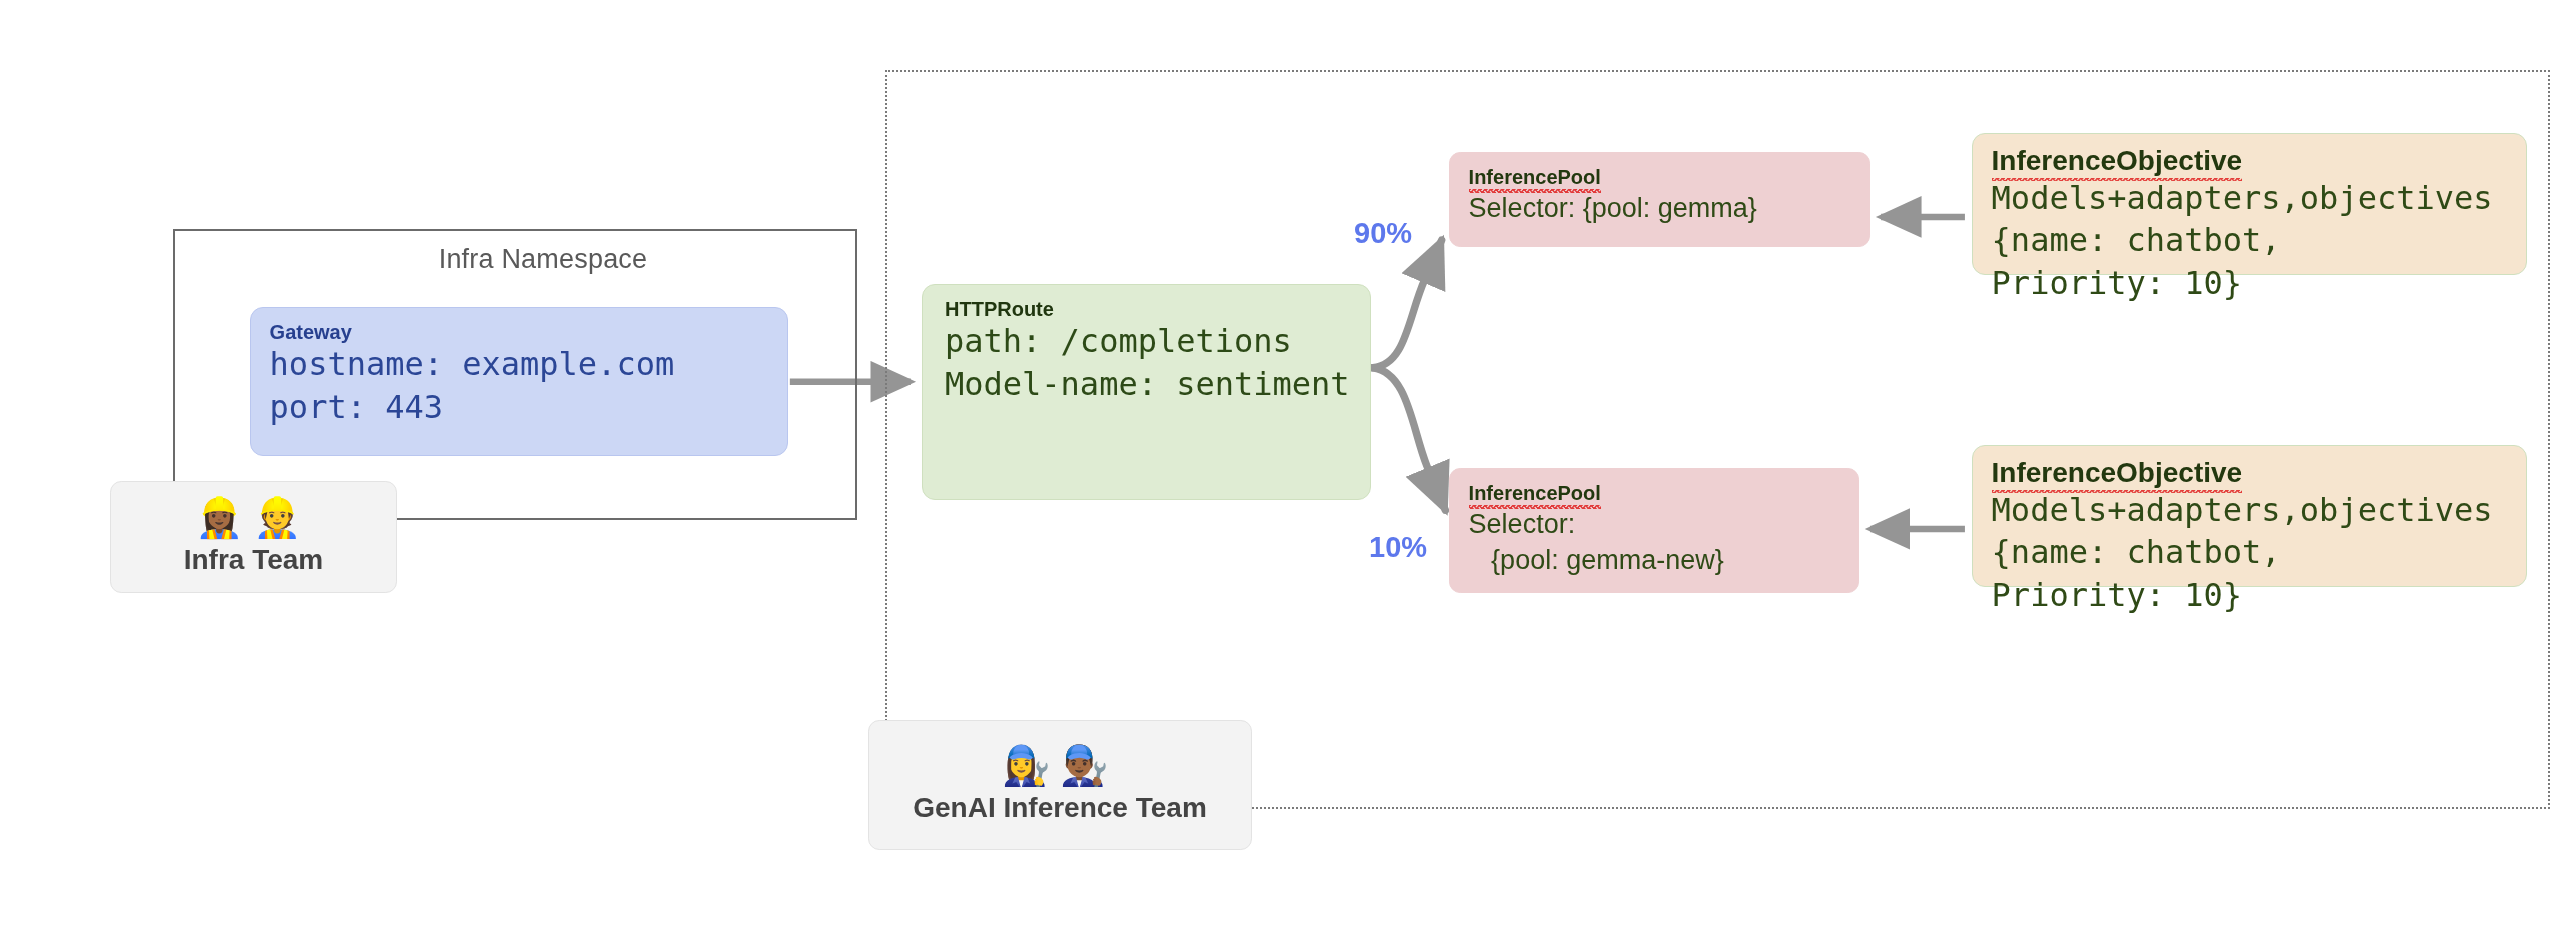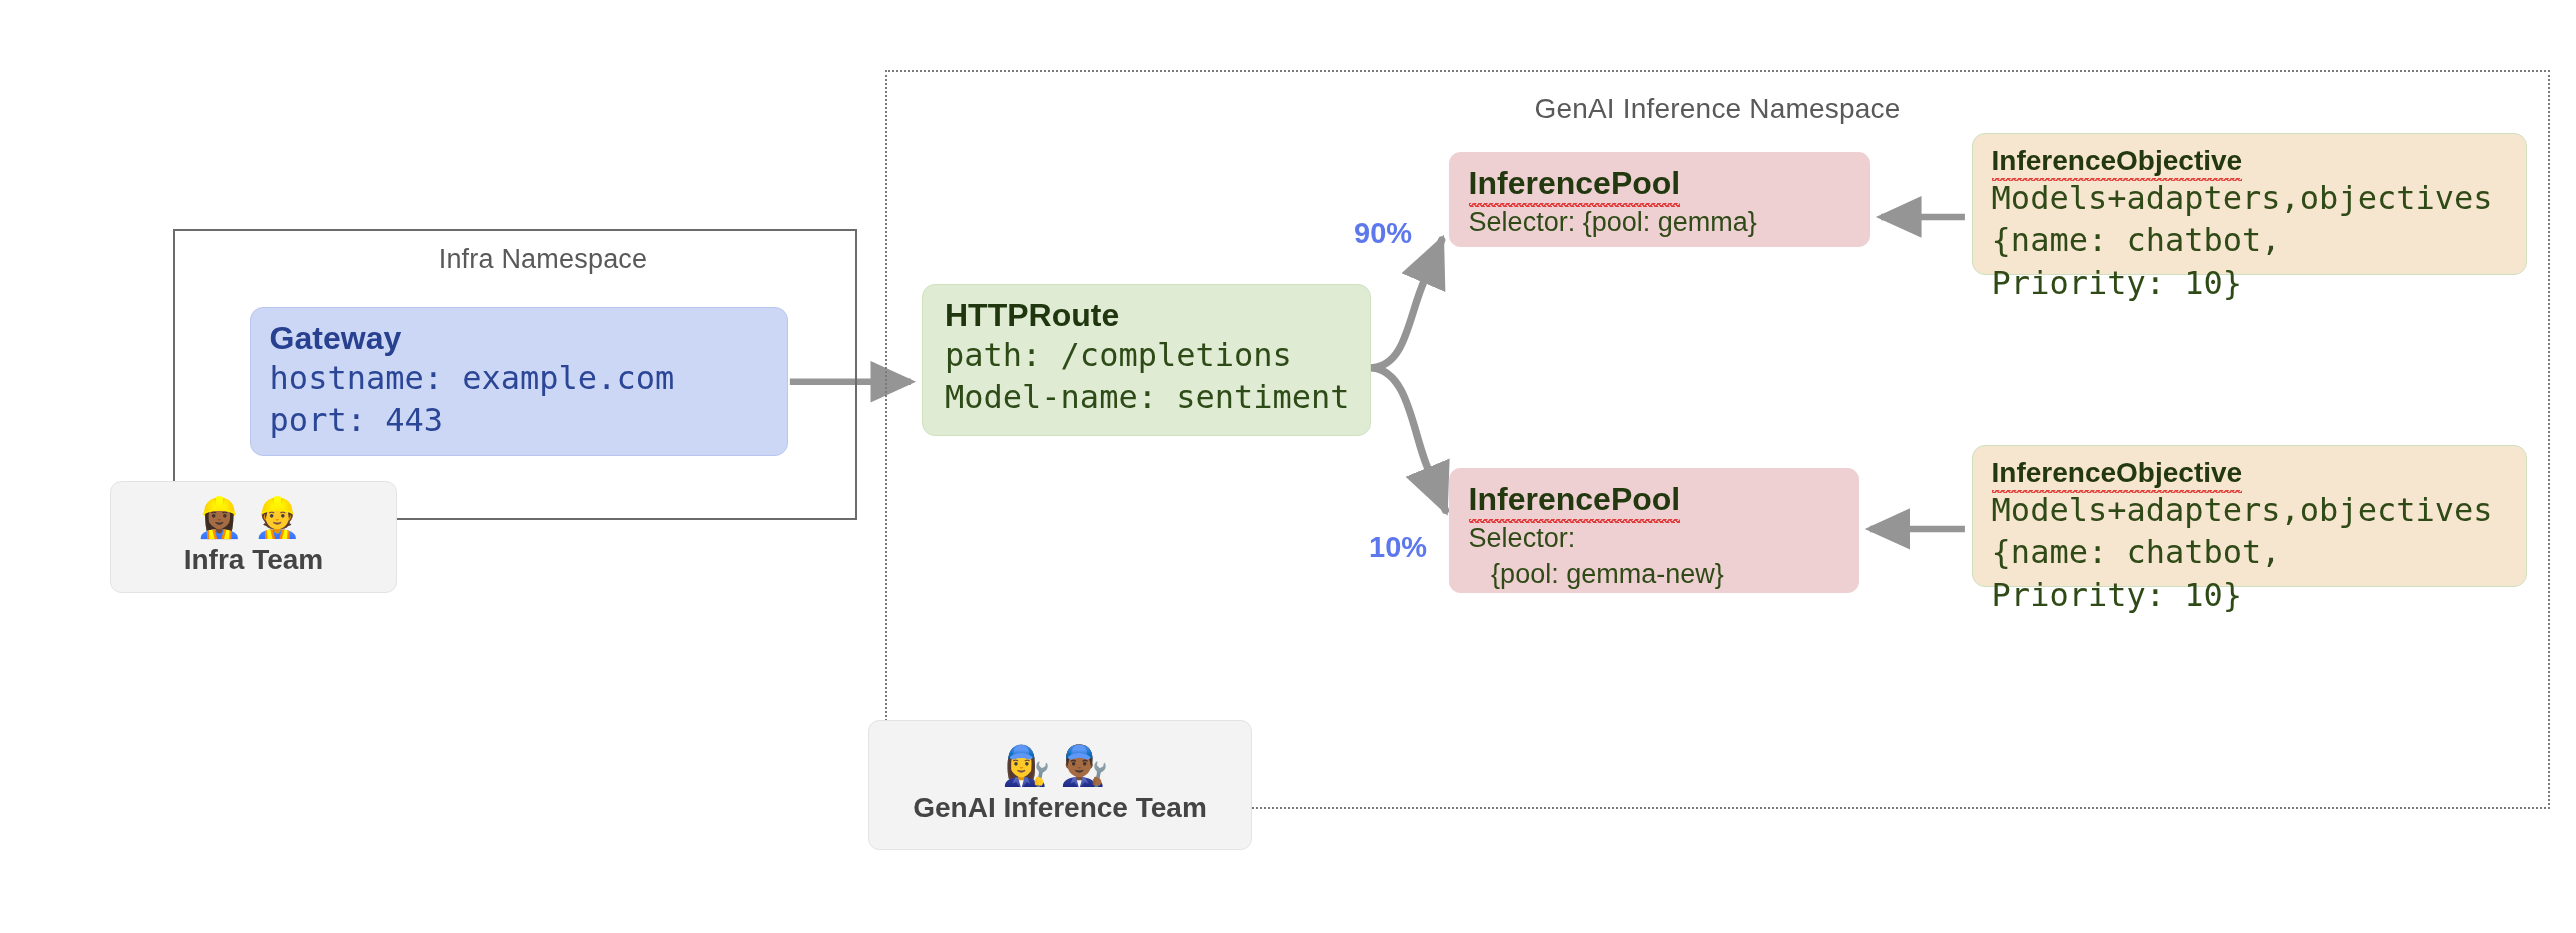--- a/index.html
+++ b/index.html
@@ -65,21 +65,21 @@
 
   
   .card {
     position: absolute;
     box-sizing: border-box;
     border-radius: 11.2px;
     padding: 13px 18.6px 15px 18.6px;
   }
   .card .title {
     font-weight: bold;
-    font-size: 32px;
+    font-size: 20px;
     line-height: 1.12;
     white-space: nowrap;
   }
   .card .body {
     font-family: "DejaVu Sans Mono", "Liberation Mono", monospace;
     font-size: 32px;
     line-height: 1.33;
     white-space: pre;
   }
 
@@ -119,21 +119,21 @@
     border-radius: 13px;
   }
   .card-gateway .title { color: #27408f; }
   .card-gateway .body  { color: #2b4696; }
 
   
   .card-route {
     left: 922px;
     top: 284px;
     width: 449px;
-    height: 152px;
+    height: 216px;
     background: #dfecd3;
     border: 0.9px solid #cfe0bf;
     border-radius: 13px;
     padding-left: 22px;
   }
   .card-route .title { color: #20360f; }
   .card-route .body  { color: #2d4a17; }
 
   
   .card-pool {
@@ -279,21 +279,20 @@
     <div class="body">hostname: example.com</div>
     <div class="body">port: 443</div>
   </div>
 
   <div class="team team-infra">
     <div class="emojis">👷🏾‍♀️👷</div>
     <div class="team-label">Infra Team</div>
   </div>
 
   <div class="ns-genai"></div>
-  <div class="ns-genai-title">GenAI Inference Namespace</div>
 
   <div class="card card-route">
     <div class="title">HTTPRoute</div>
     <div class="body">path: /completions</div>
     <div class="body">Model-name: sentiment</div>
   </div>
 
   <div class="pct pct-90">90%</div>
   <div class="pct pct-10">10%</div>
 

